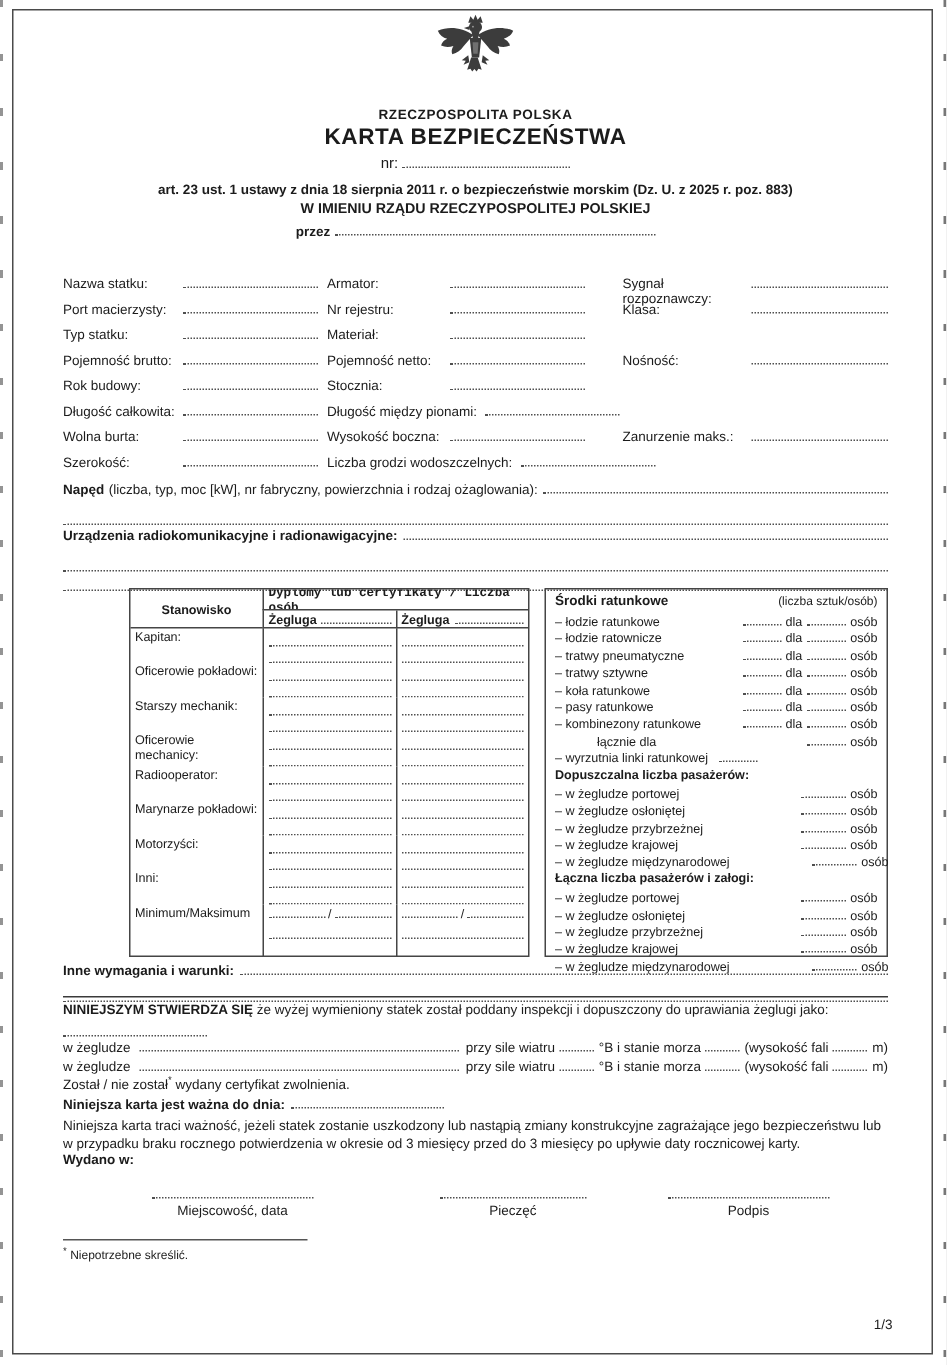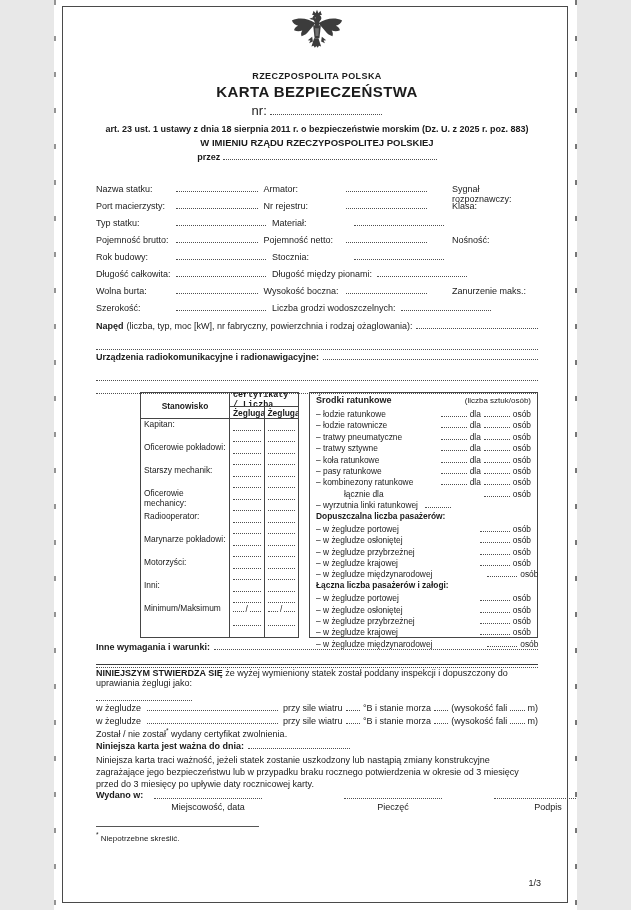--- a/index.html
+++ b/index.html
@@ -1,38 +1,38 @@
 <!DOCTYPE html>
 <html lang="pl"><head>
 <meta charset="utf-8">
 <style>
   html,body{margin:0;padding:0;background:#e8e8e8;}
   .page{
-    position:relative;width:523px;height:910px;background:#ffffff;
+    position:relative;width:631px;height:910px;background:#ffffff;
     font-family:"Liberation Sans",sans-serif;color:#1b1b1b;overflow:hidden;
     margin:0 auto;
   }
   .frame{position:absolute;top:6px;left:8px;right:9px;bottom:7px;border:1px solid #4a4a4a;}
   .edge{position:absolute;top:0;bottom:0;width:2px;
     background:repeating-linear-gradient(to bottom,#3d3d3d 0 5px,transparent 5px 36px);}
   .edge-l{left:0;opacity:.55;}
   .edge-r{right:0;opacity:.7;}
 
   
   .dl{display:inline-block;border-bottom:1.5px dotted #4f4f4f;height:8px;vertical-align:baseline;}
   .dlf{display:block;border-bottom:1.5px dotted #4f4f4f;height:10.5px;}
 
   section{position:absolute;left:42px;right:39px;}
 
   
   .hdr{top:6px;text-align:center;}
   .emblem{margin-top:2px;height:50px;}
   .country{margin-top:13px;font-size:9px;font-weight:bold;letter-spacing:.4px;}
   .doc-title{margin:2px 0 0;font-size:15px;font-weight:bold;letter-spacing:.4px;}
-  .nr-line{margin-top:3px;font-size:13px;}
+  .nr-line{margin-top:3px;font-size:10px;}
   .b9{margin-top:2px;font-size:9px;font-weight:bold;}
   .legal{margin-top:6px;font-size:9px;font-weight:bold;}
   .inname{margin-top:3px;font-size:9.5px;font-weight:bold;}
   .przez{margin-top:3px;font-size:9px;font-weight:bold;}
 
   
   .fields{top:183px;font-size:9px;}
   .frow{display:flex;align-items:baseline;height:17px;}
   .lab{flex:0 0 auto;}
   .l1{width:80px;}

